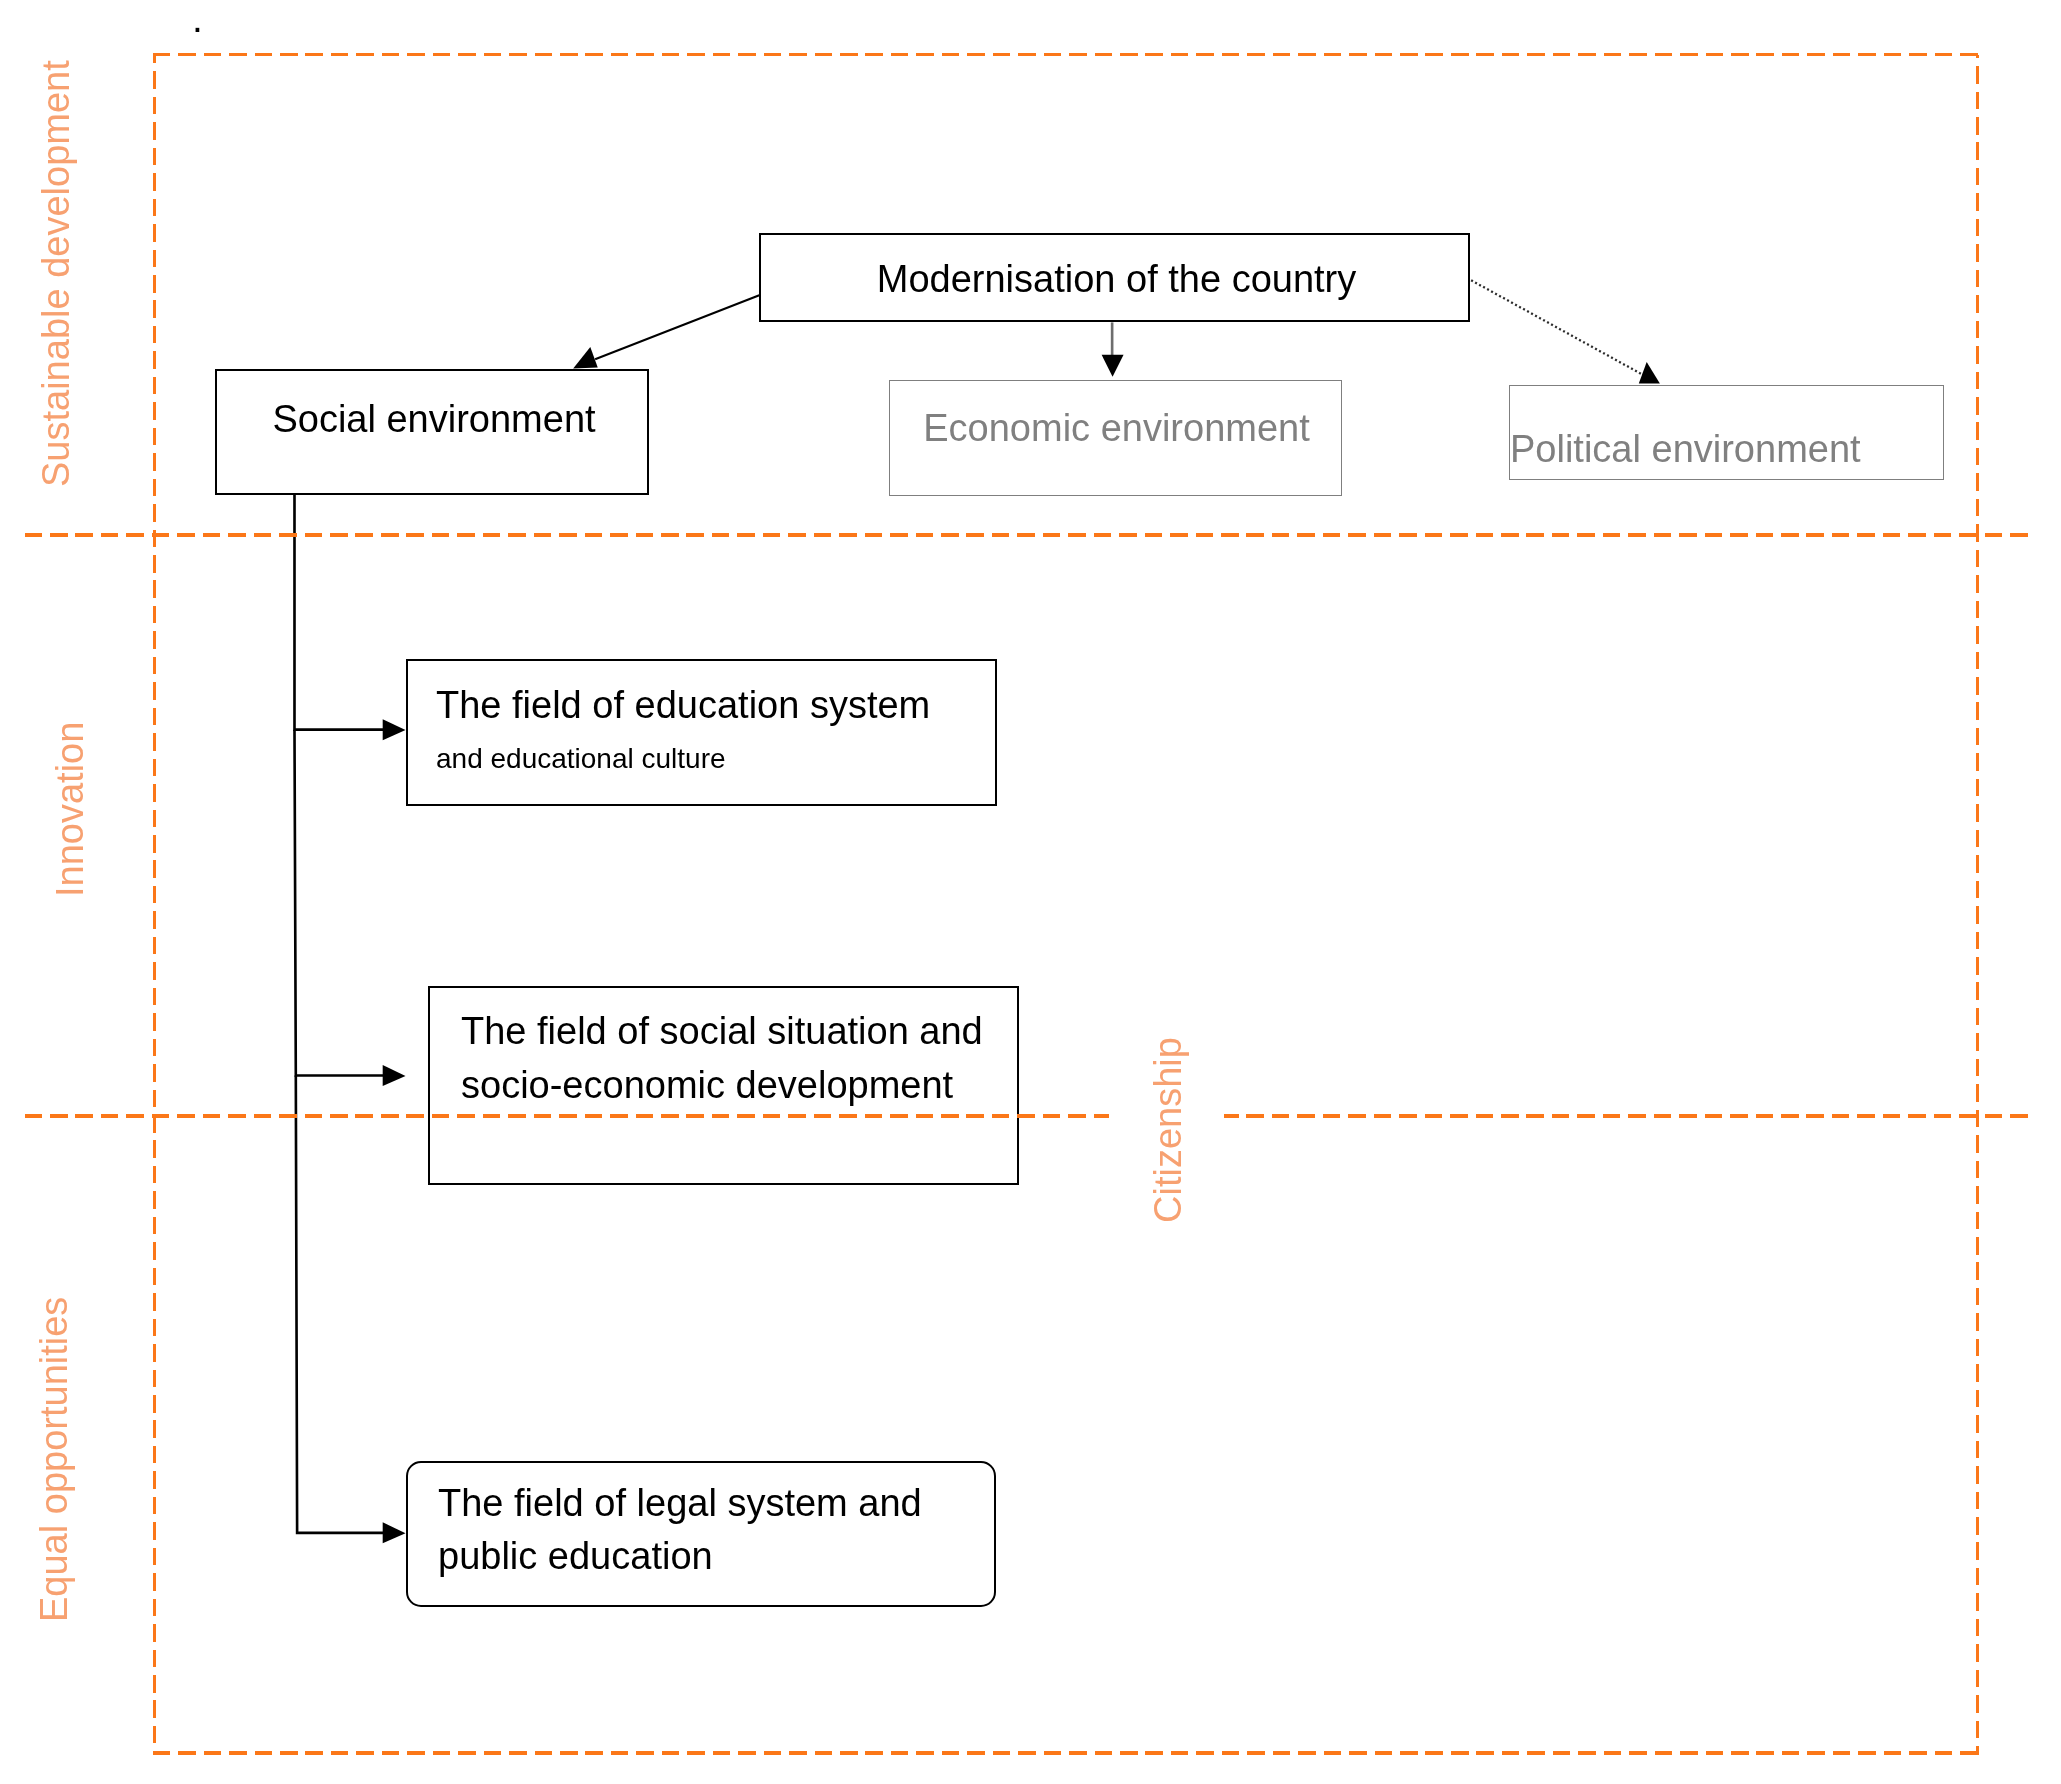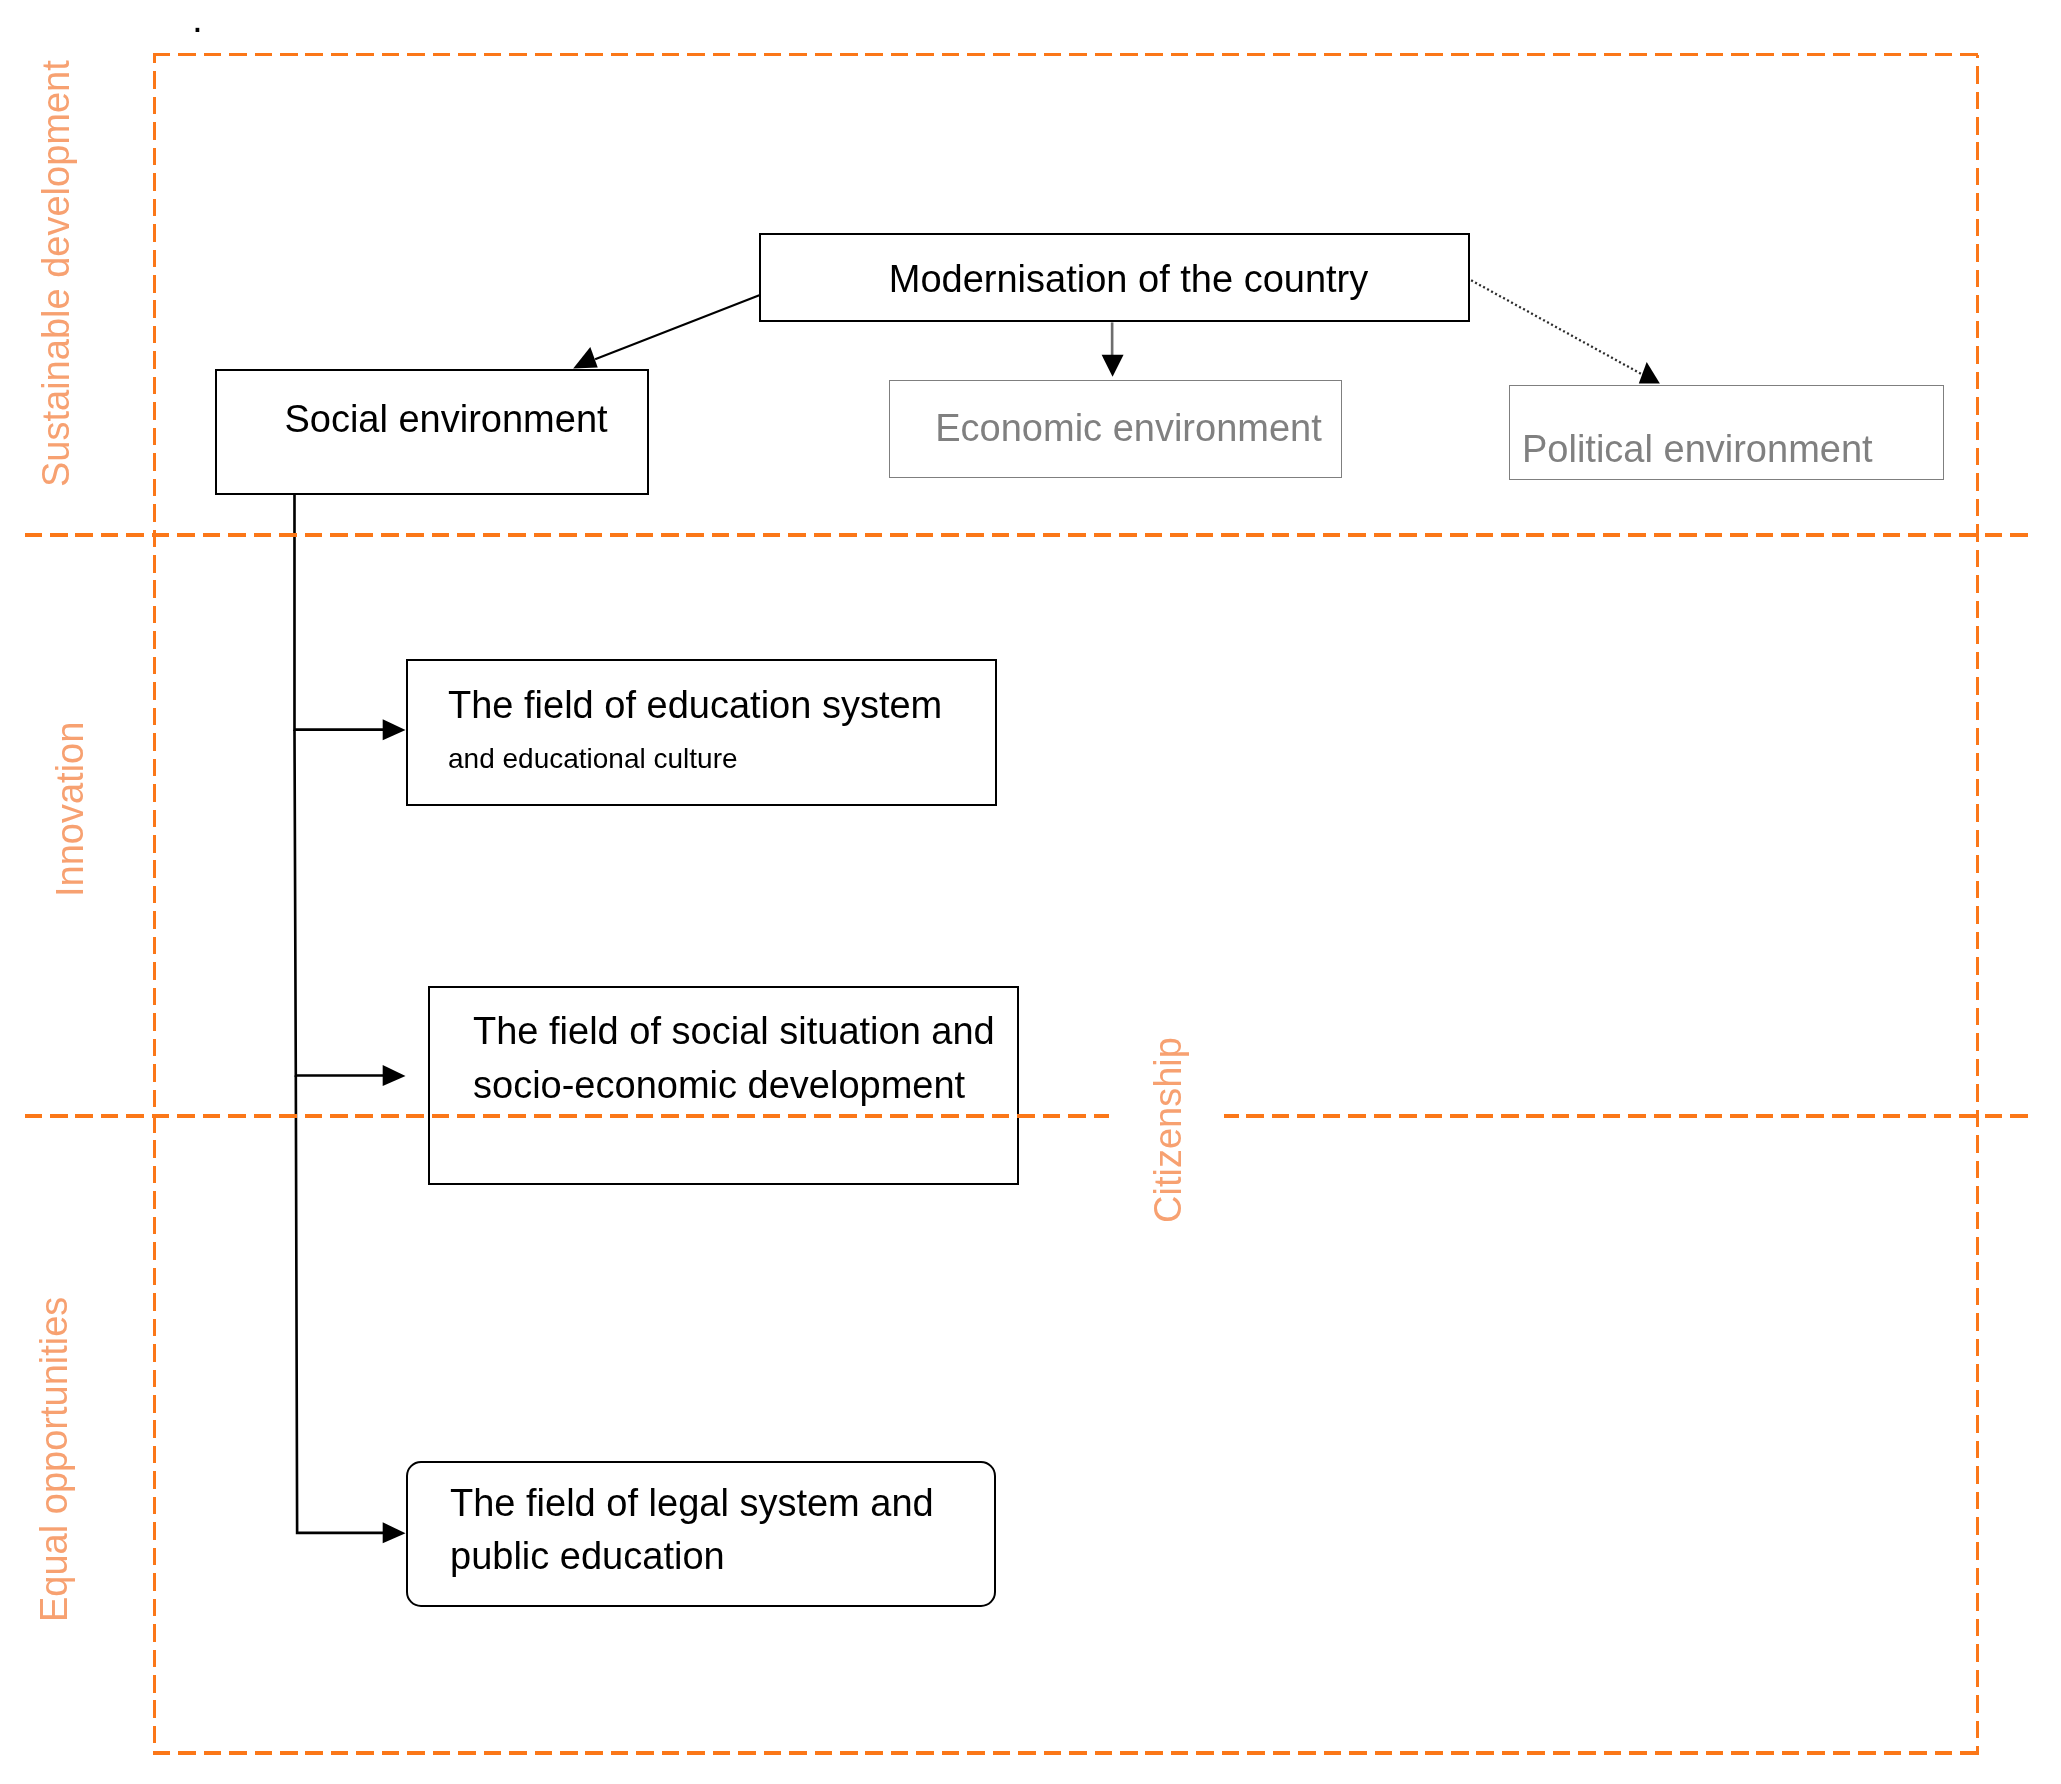--- a/index.html
+++ b/index.html
@@ -1,20 +1,20 @@
 <!DOCTYPE html>
 <html style="font-size:14px"><head>
 <meta charset="utf-8">
 <title>Diagram</title>
 <style>
   html,body{margin:0;padding:0;background:#ffffff;}
   #canvas{position:relative;width:2061px;height:1785px;background:#ffffff;overflow:hidden;
           font-family:"Liberation Sans",sans-serif;-webkit-font-smoothing:antialiased;}
   .node{position:absolute;box-sizing:border-box;background:#ffffff;}
-  .node .txt{position:absolute;left:0;top:0;white-space:pre;padding-left:12px;}
+  .node .txt{position:absolute;left:0;top:0;white-space:pre;}
   .node-dark{border:2.6px solid #000000;color:#000000;}
   .node-gray{border:1.8px solid #7f7f7f;color:#808080;}
   .vlabel{position:absolute;color:#f7a171;white-space:pre;font-size:38px;
           transform-origin:0 0;}
   svg.overlay{position:absolute;left:0;top:0;width:2061px;height:1785px;overflow:visible;}
 </style>
 </head>
 <body>
 
 <div id="canvas">
@@ -45,21 +45,21 @@
   <div class="vlabel" style="left:33px;top:1622px;transform:rotate(-90deg);">Equal opportunities</div>
 
   <div class="node node-dark" style="left:759px;top:233px;width:711px;height:89px;">
     <div class="txt" style="left:0;top:0;width:711px;text-align:center;line-height:89px;font-size:38px;">Modernisation of the country</div>
   </div>
 
   <div class="node node-dark" style="left:199px;top:369px;width:434px;height:126px;margin-left:16px;">
     <div class="txt" style="left:0;top:0;width:434px;text-align:center;line-height:97px;font-size:38px;">Social environment</div>
   </div>
 
-  <div class="node node-gray" style="left:889px;top:380px;width:453px;height:98px;">
+  <div class="node node-gray" style="left:889px;top:380px;width:453px;height:116px;">
     <div class="txt" style="left:0;top:0;width:453px;text-align:center;line-height:94px;font-size:38px;">Economic environment</div>
   </div>
 
   <div class="node node-gray" style="left:1509px;top:385px;width:435px;height:95px;">
     <div class="txt" style="left:0;top:16px;width:435px;text-align:left;line-height:95px;font-size:38px;">Political environment</div>
   </div>
 
   <div class="node node-dark" style="left:406px;top:659px;width:591px;height:147px;">
     <div class="txt" style="left:28px;top:16.7px;font-size:38px;line-height:54px;">The field of education system</div>
     <div class="txt" style="left:28px;top:71px;font-size:28px;line-height:54px;">and educational culture</div>

